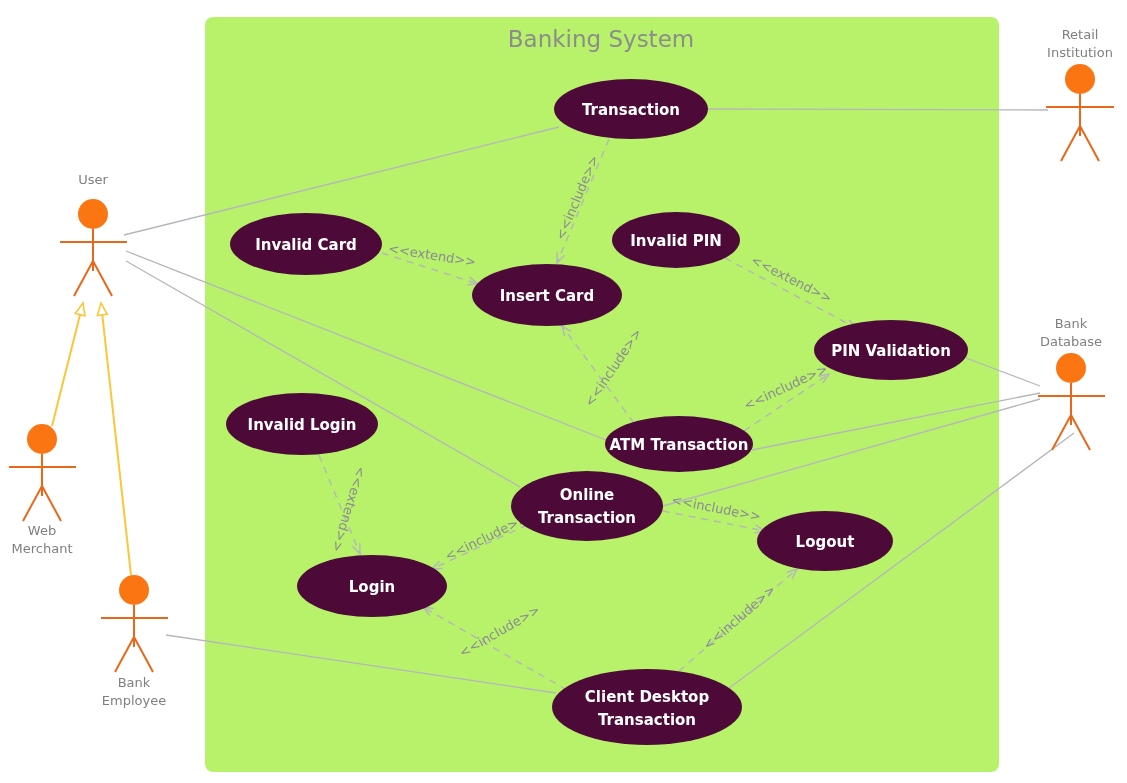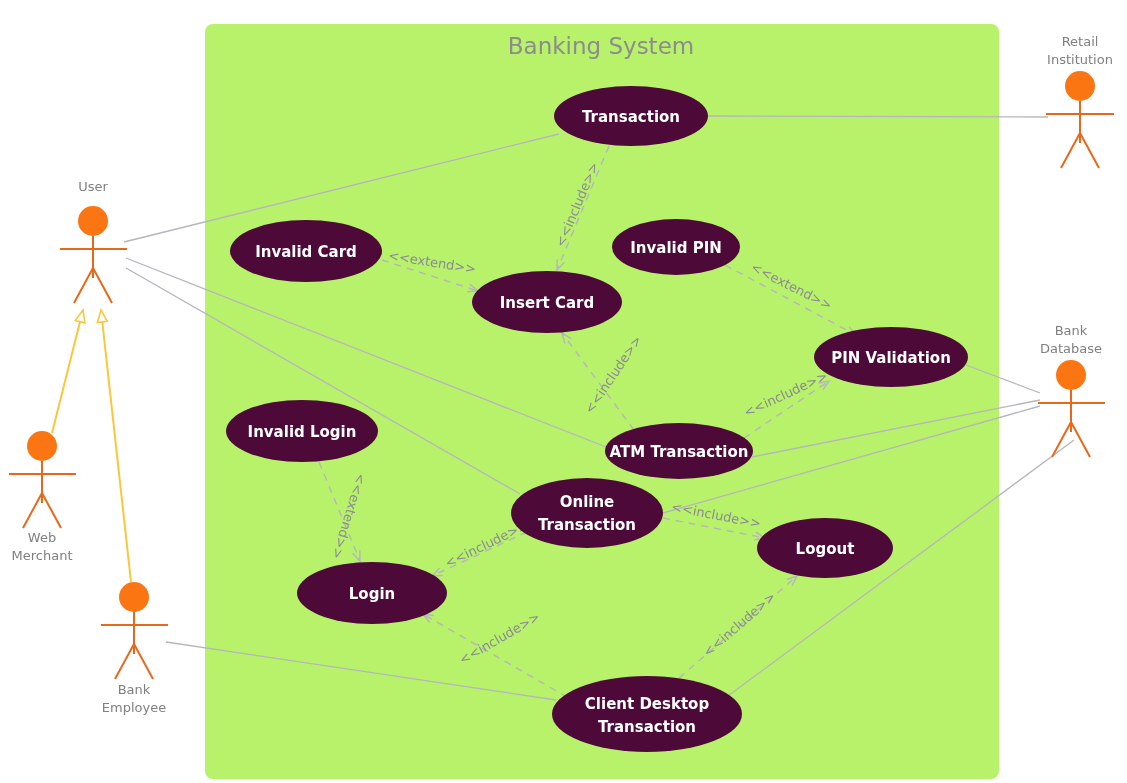--- a/index.html
+++ b/index.html
@@ -10,21 +10,21 @@
   body {
     width: 1127px;
     height: 783px;
     font-family: "DejaVu Sans", sans-serif;
     overflow: hidden;
     position: relative;
   }
   #canvas-root {
     position: absolute;
     left: 0;
-    top: 10px;
+    top: 3px;
     width: 1127px;
     height: 648px;
     border-radius: 32px;
   }
   svg#diagram {
     display: block;
     width: 1127px;
     height: 783px;
   }
   .uc-label {

